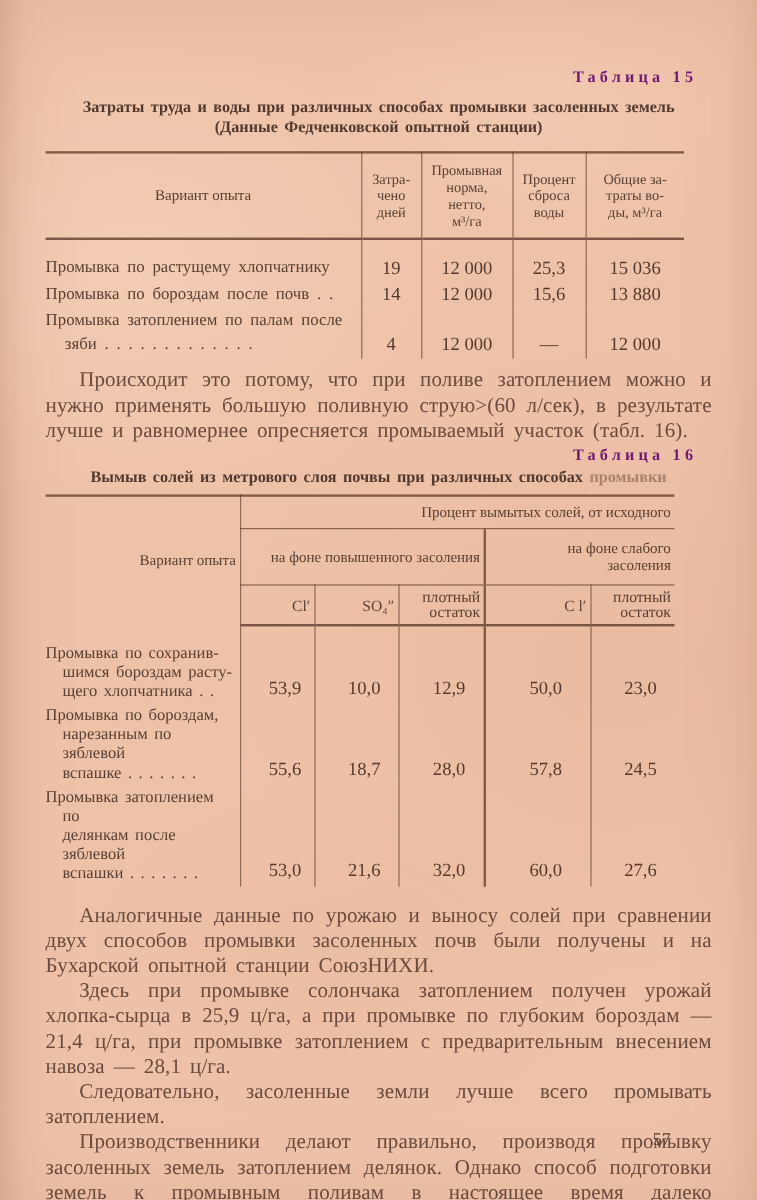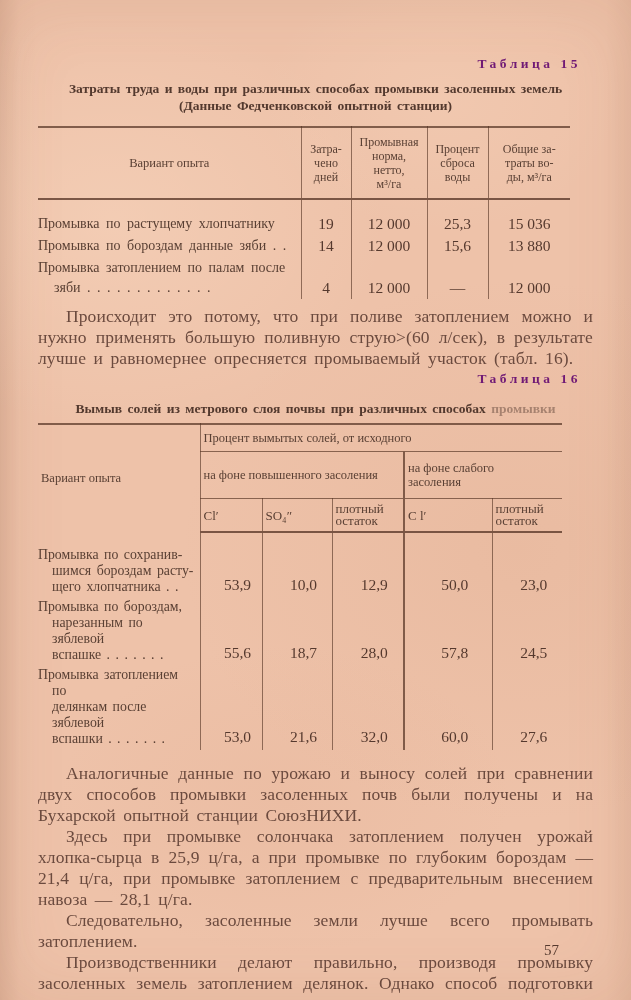--- a/index.html
+++ b/index.html
@@ -53,21 +53,21 @@
   .t15 td.variant{
     font-size:14px;line-height:20px;color:#5a4034;
     padding-left:16px;text-indent:-16px;white-space:pre-line;word-spacing:3px;
   }
   .t15 td.num,.t16 td.num{
     text-align:center;font-size:15.5px;color:#55392e;padding-bottom:2px;
   }
 
   
   table.t16{width:524px;margin-top:6px;}
-  .t16 thead th{text-align:left;vertical-align:middle;color:#5a4034;}
+  .t16 thead th{text-align:right;vertical-align:middle;color:#5a4034;}
   .t16 th.variant-head{font-size:12.5px;}
   .t16 th.group-all{
     height:24px;font-size:12.5px;border-bottom:1px solid rgba(92,58,42,0.7);
   }
   .t16 th.group{
     height:44px;font-size:12.5px;line-height:14.5px;
     border-bottom:1px solid rgba(92,58,42,0.7);
   }
   .t16 th.sub{
     height:30px;font-size:13px;line-height:13px;
@@ -137,21 +137,21 @@
       </thead>
       <tbody>
         <tr class="first">
           <td class="variant">Промывка по растущему хлопчатнику</td>
           <td class="num vline">19</td>
           <td class="num vline">12 000</td>
           <td class="num vline">25,3</td>
           <td class="num vline">15 036</td>
         </tr>
         <tr>
-          <td class="variant">Промывка по бороздам данные зяби . .</td>
+          <td class="variant">Промывка по бороздам после почв . .</td>
           <td class="num vline">14</td>
           <td class="num vline">12 000</td>
           <td class="num vline">15,6</td>
           <td class="num vline">13 880</td>
         </tr>
         <tr>
           <td class="variant">Промывка затоплением по палам после
 зяби  .  .  .  .  .  .  .  .  .  .  .  .  .</td>
           <td class="num vline">4</td>
           <td class="num vline">12 000</td>
@@ -159,21 +159,21 @@
           <td class="num vline">12 000</td>
         </tr>
       </tbody>
     </table>
 
     <div class="para-block1">
       <p class="para">Происходит это потому, что при поливе затоплением можно и нужно применять большую поливную струю&gt;(60 л/сек), в результате лучше и равномернее опресняется промываемый участок (табл. 16).</p>
     </div>
 
     <div class="t-label second">Таблица 16</div>
-    <div class="t-title" style="margin-top:13px;">
+    <div class="t-title" style="margin-top:2px;">
       <div><span>Вымыв солей из метрового слоя почвы при различных способах</span> <span class="faded">промывки</span></div>
     </div>
 
     <table class="tbl t16">
       <colgroup>
         <col style="width:162px">
           <col style="width:62px">
           <col style="width:70px">
           <col style="width:72px">
           <col style="width:88px">

